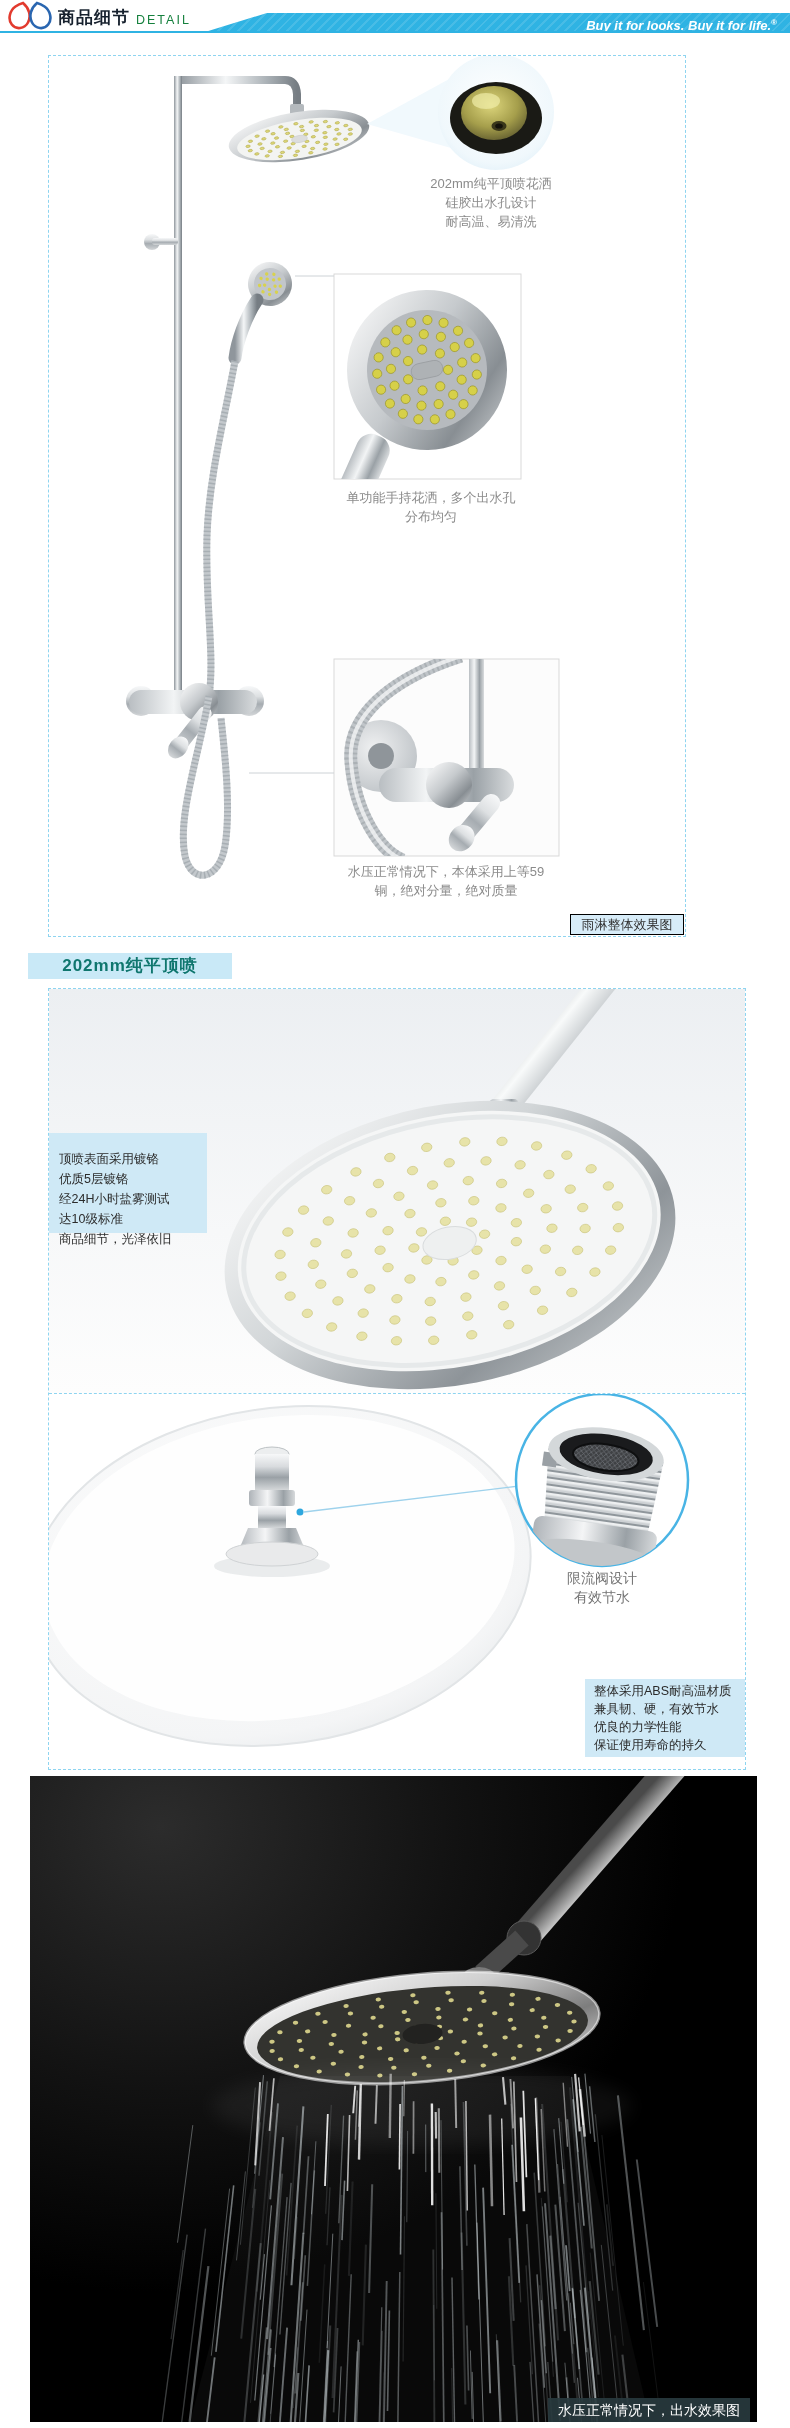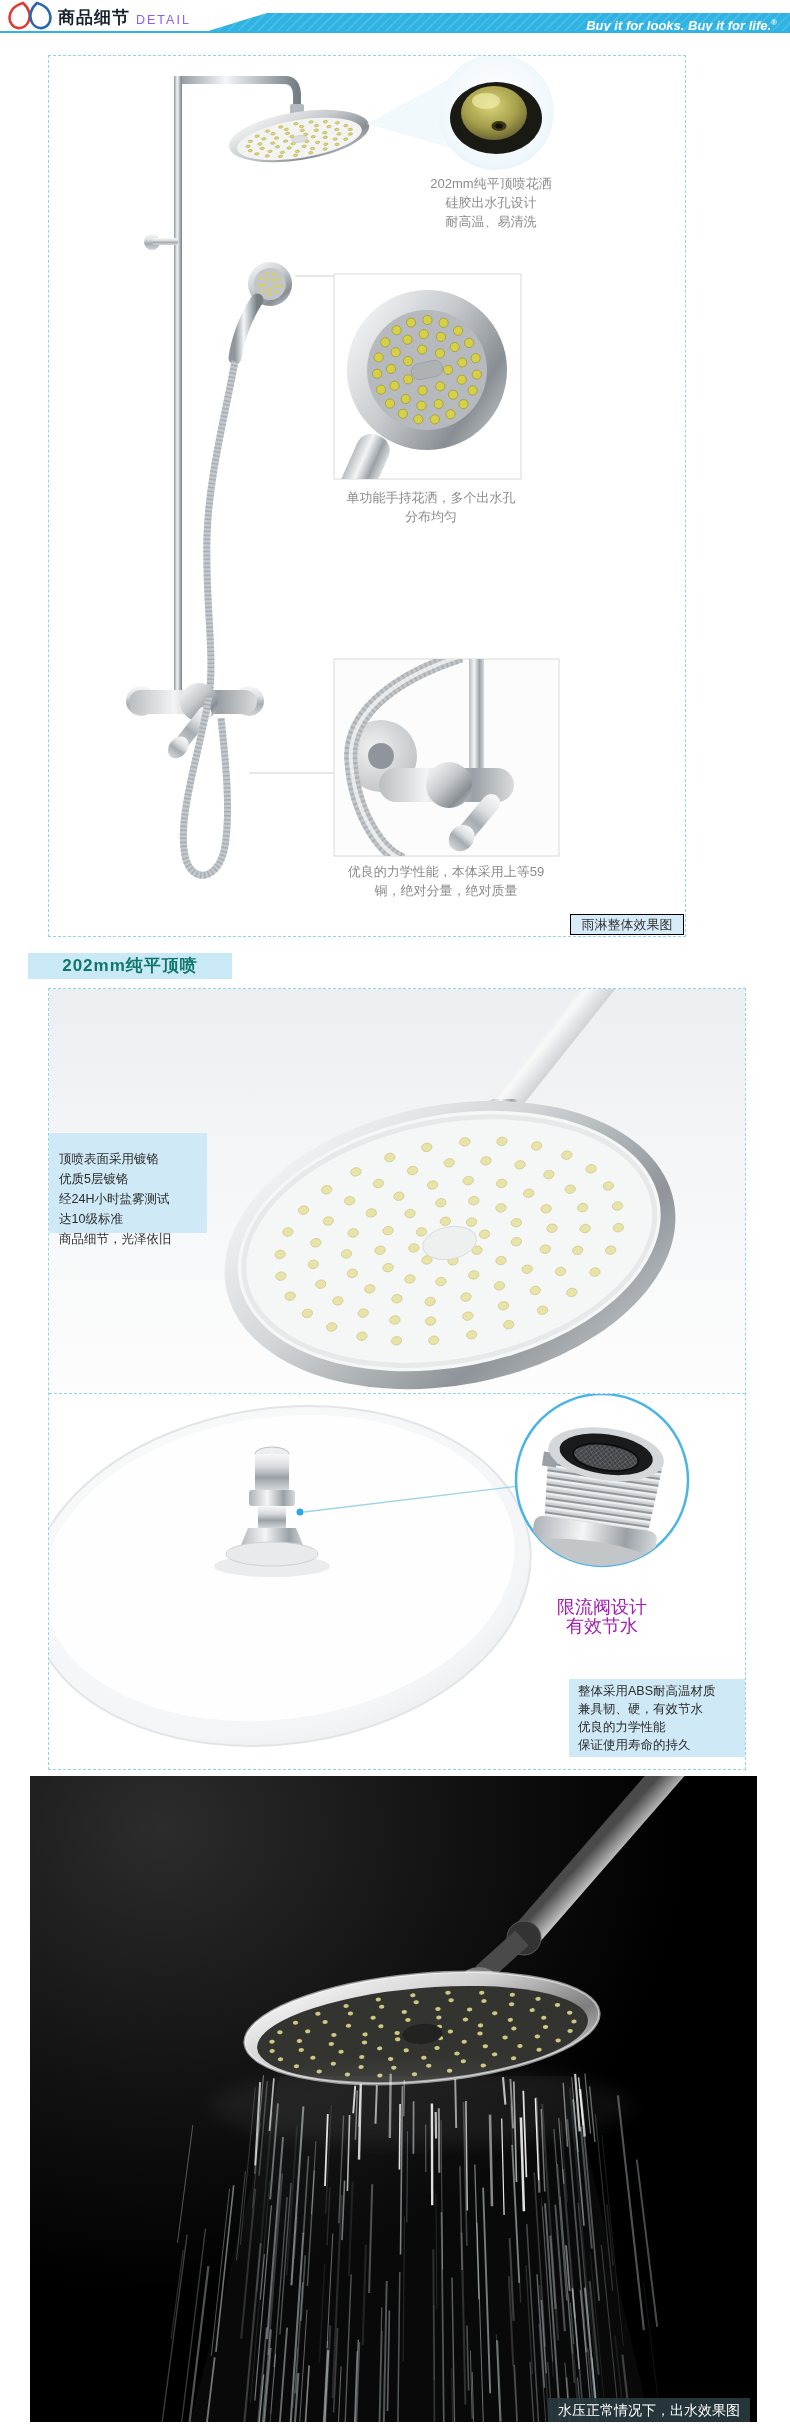--- a/index.html
+++ b/index.html
@@ -5,21 +5,21 @@
   *{margin:0;padding:0;box-sizing:border-box}
   html,body{background:#fff}
   body{font-family:"Liberation Sans","DejaVu Sans",sans-serif}
   #stage{position:relative;width:790px;height:2428px;background:#fff;overflow:hidden}
   .abs{position:absolute}
 
   
   #hdr{position:absolute;left:0;top:0;width:790px;height:33px;background:#fff}
   #hdr .logo{position:absolute;left:8px;top:1px}
   #hdr .t-cn{position:absolute;left:58px;top:6px;font-size:17px;font-weight:bold;color:#17212e;letter-spacing:1px}
-  #hdr .t-en{position:absolute;left:136px;top:13px;font-size:12.5px;color:#8b5cf6;letter-spacing:2px}
+  #hdr .t-en{position:absolute;left:136px;top:13px;font-size:12.5px;color:#15803d;letter-spacing:2px}
   #hdr .band{position:absolute;left:205px;top:13px;width:585px;height:19px;background:#2fb3e3;
     background-image:repeating-linear-gradient(135deg,rgba(255,255,255,.12) 0 2px,rgba(255,255,255,0) 2px 7px);
     clip-path:polygon(62px 0,100% 0,100% 100%,0 100%)}
   #hdr .slogan{position:absolute;right:13px;top:0;line-height:19px;font-size:13px;font-style:italic;font-weight:600;color:#fff;white-space:nowrap}
   #hdr .slogan sup{font-size:8px}
   #hdr .rule{position:absolute;left:0;top:31px;width:790px;height:2px;background:#2fb3e3}
 
   
   #overview{position:absolute;left:48px;top:55px;width:638px;height:882px;border:1px dashed #8ed4f0;background:#fff}
   .callout{position:absolute;color:#8b8b8b;font-size:13px;line-height:19px;text-align:center;white-space:nowrap}
@@ -28,22 +28,22 @@
 
   
   #secbar{position:absolute;left:28px;top:953px;width:204px;height:26px;background:#c9e9f7;
     color:#0f766e;font-size:17px;font-weight:bold;line-height:26px;text-align:center;letter-spacing:1px}
 
   
   #lower{position:absolute;left:48px;top:988px;width:698px;height:782px;border:1px dashed #8ed4f0;background:#fff}
   #lower .divider{position:absolute;left:0;top:404px;width:696px;height:0;border-top:1px dashed #8ed4f0}
   .feature-box{position:absolute;background:#cfe9f6;color:#2b2b2b}
   #fbox1{left:0;top:144px;width:158px;height:100px;font-size:12.5px;line-height:20px;padding:16px 0 0 10px}
-  #fbox2{right:0;top:690px;width:176px;height:78px;font-size:12.5px;line-height:18px;padding:3px 0 0 9px}
-  #flow-note{position:absolute;left:488px;top:609px;width:130px;text-align:center;color:#a21caf;font-size:18px;line-height:19px}
+  #fbox2{right:0;top:690px;width:160px;height:78px;font-size:12.5px;line-height:18px;padding:3px 0 0 9px}
+  #flow-note{position:absolute;left:488px;top:580px;width:130px;text-align:center;color:#737373;font-size:14px;line-height:19px}
 
   
   #spray{position:absolute;left:30px;top:1776px;width:727px;height:646px;background:#3b82f6;overflow:hidden}
   #spray-caption{position:absolute;right:7px;bottom:0;height:24px;line-height:24px;padding:0 10px;
     background:rgba(40,58,62,.92);color:#fff;font-size:14px;white-space:nowrap}
 </style>
 </head>
 <body>
 
 <div id="stage">
@@ -311,21 +311,21 @@
     <div class="callout" style="left:342px;top:118px;width:200px">
       <div>202mm纯平顶喷花洒</div>
       <div>硅胶出水孔设计</div>
       <div>耐高温、易清洗</div>
     </div>
     <div class="callout" style="left:282px;top:432px;width:200px">
       <div>单功能手持花洒，多个出水孔</div>
       <div>分布均匀</div>
     </div>
     <div class="callout" style="left:277px;top:806px;width:240px">
-      <div>优良的力学性能，本体采用上等59</div>
+      <div>水压正常情况下，本体采用上等59</div>
       <div>铜，绝对分量，绝对质量</div>
     </div>
     <div id="corner-label">雨淋整体效果图</div>
   </div>
 
   <div id="secbar">
     <span>202mm纯平顶喷</span>
   </div>
 
   <div id="lower">

